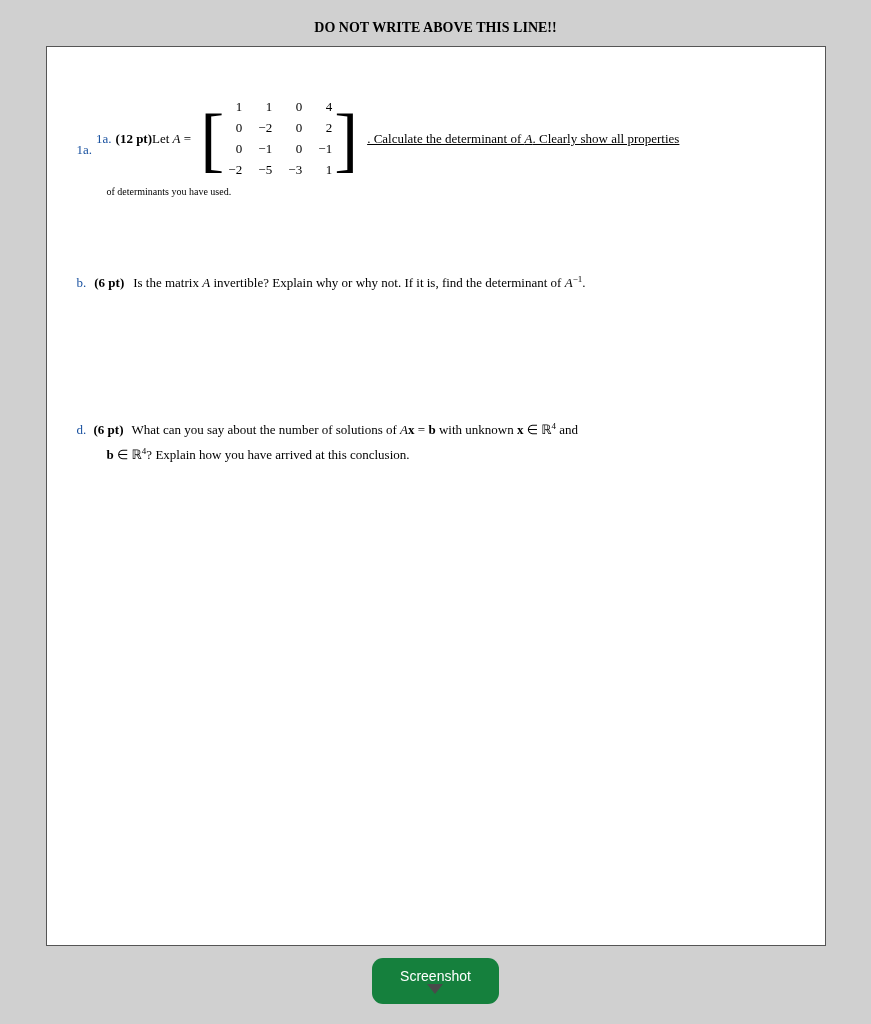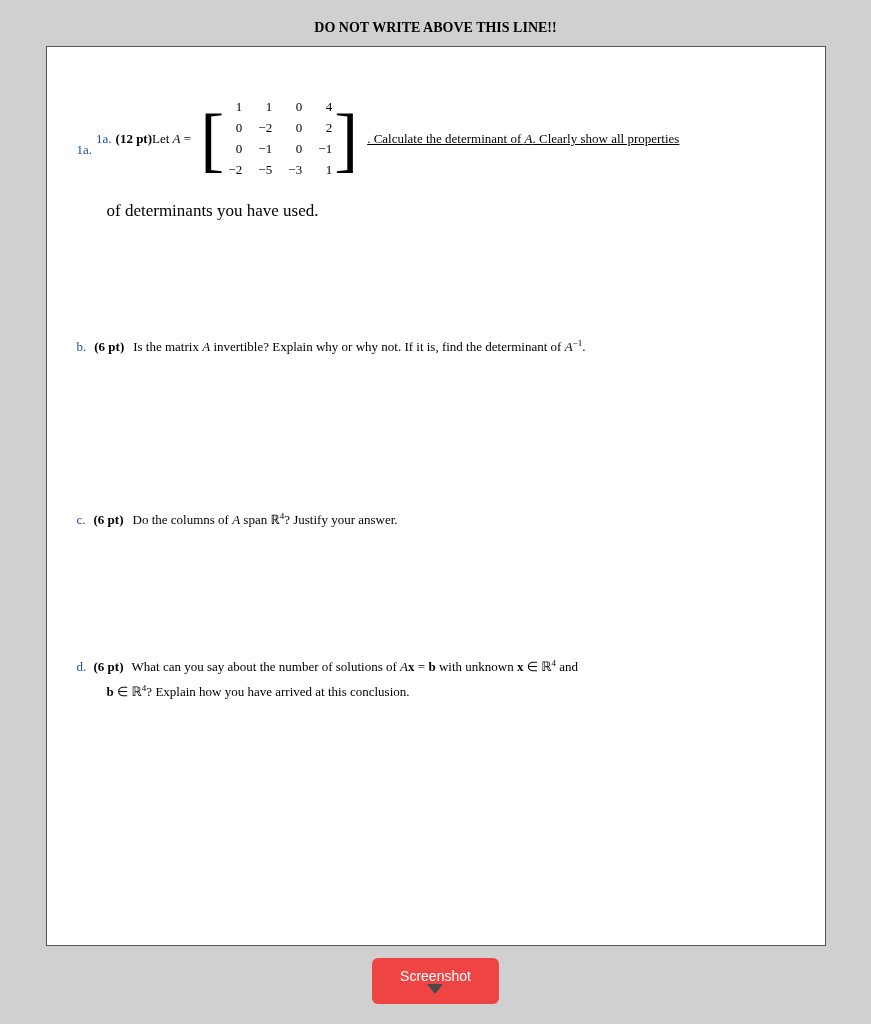--- a/index.html
+++ b/index.html
@@ -83,24 +83,24 @@
       min-width: 16px;
     }
 
     .question-1a-row {
       display: flex;
       flex-direction: row;
       align-items: center;
     }
 
     .screenshot-btn {
-      background: #ef4444;
+      background: #15803d;
       color: #fff;
       border: none;
-      border-radius: 6px;
+      border-radius: 11px;
       padding: 10px 28px;
       font-size: 14px;
       cursor: pointer;
       font-family: Arial, sans-serif;
     }
 
     .screenshot-btn::after {
       content: '';
       display: block;
       width: 0;
@@ -163,34 +163,29 @@
           <div class="matrix-cell">−2</div>
           <div class="matrix-cell">−5</div>
           <div class="matrix-cell">−3</div>
           <div class="matrix-cell">1</div>
         </div>
         <span class="bracket-right" style="font-size:72px; line-height:1; font-weight:100;">]</span>
       </div>
 
       <span style="font-size:13px; padding-left:5px;text-decoration:underline;">. Calculate the determinant of <span style="font-style:italic;">A</span>. Clearly show all properties</span>
     </div>
-    <div style="font-size:17px; padding-left:30px; margin-top:20px;">of determinants you have used.</div>
+    <div style="font-size:10px; padding-left:30px; margin-top:5px;">of determinants you have used.</div>
   </div>
 
-  <div style="margin-top: 116px;">
+  <div style="margin-top: 76px;">
     <span style="font-size:13px; color:#1a52a0; padding-right:4px;">b.</span>
     <span style="font-size:13px; padding-right:5px;"><strong>(6 pt)</strong></span>
     <span style="font-size:13px;">Is the matrix <span style="font-style:italic;">A</span> invertible? Explain why or why not. If it is, find the determinant of <span style="font-style:italic;">A</span><sup>−1</sup>.</span>
   </div>
 
-  <div style="margin-top: 155px;">
-    <span style="font-size:13px; color:#1a52a0; padding-right:4px;">c.</span>
-    <span style="font-size:13px; padding-right:5px;"><strong>(6 pt)</strong></span>
-    <span style="font-size:13px;">Do the columns of <span style="font-style:italic;">A</span> span ℝ<sup>4</sup>? Justify your answer.</span>
-  </div>
 
   <div style="margin-top: 130px;">
     <div style="font-size:13px;margin-top:12px;">
       <span style="color:#1a52a0; padding-right:4px;">d.</span>
       <span style="padding-right:5px;"><strong>(6 pt)</strong></span>
       <span>What can you say about the number of solutions of <span style="font-style:italic;">A</span><span style="font-weight:bold;">x</span> = <span style="font-weight:bold;">b</span> with unknown <span style="font-weight:bold;">x</span> ∈ ℝ<sup>4</sup> and</span>
     </div>
     <div style="font-size:13px; padding-left:30px; margin-top:8px;">
       <span><span style="font-weight:bold;">b</span> ∈ ℝ<sup>4</sup>? Explain how you have arrived at this conclusion.</span>
     </div>

